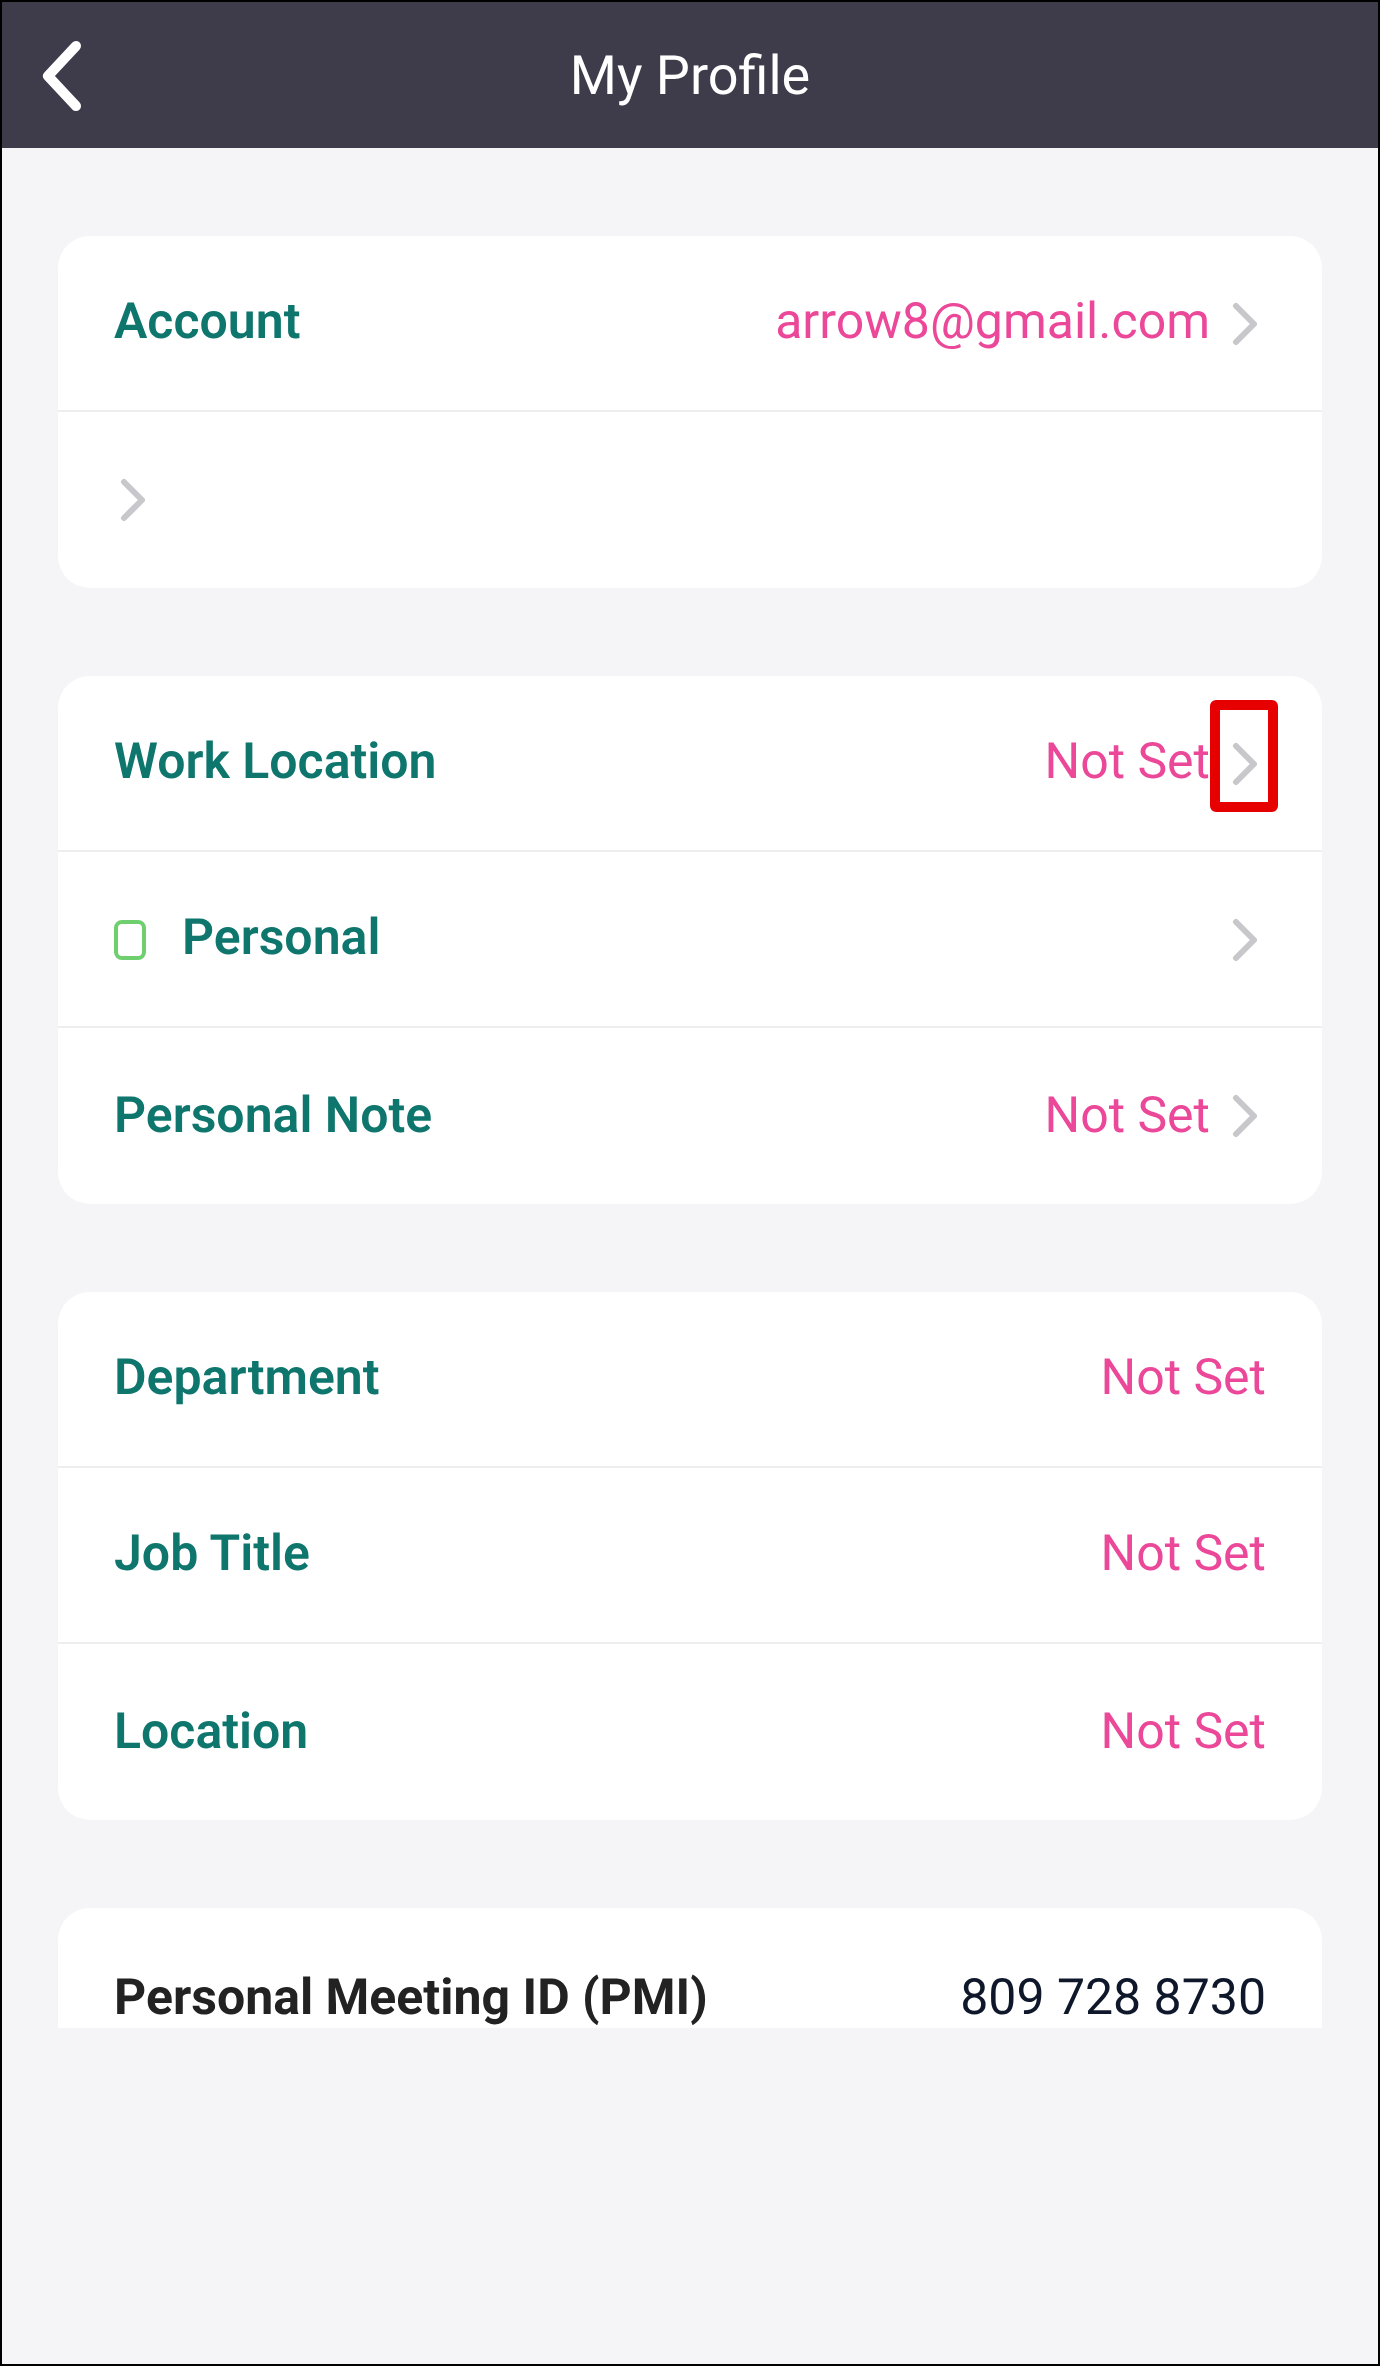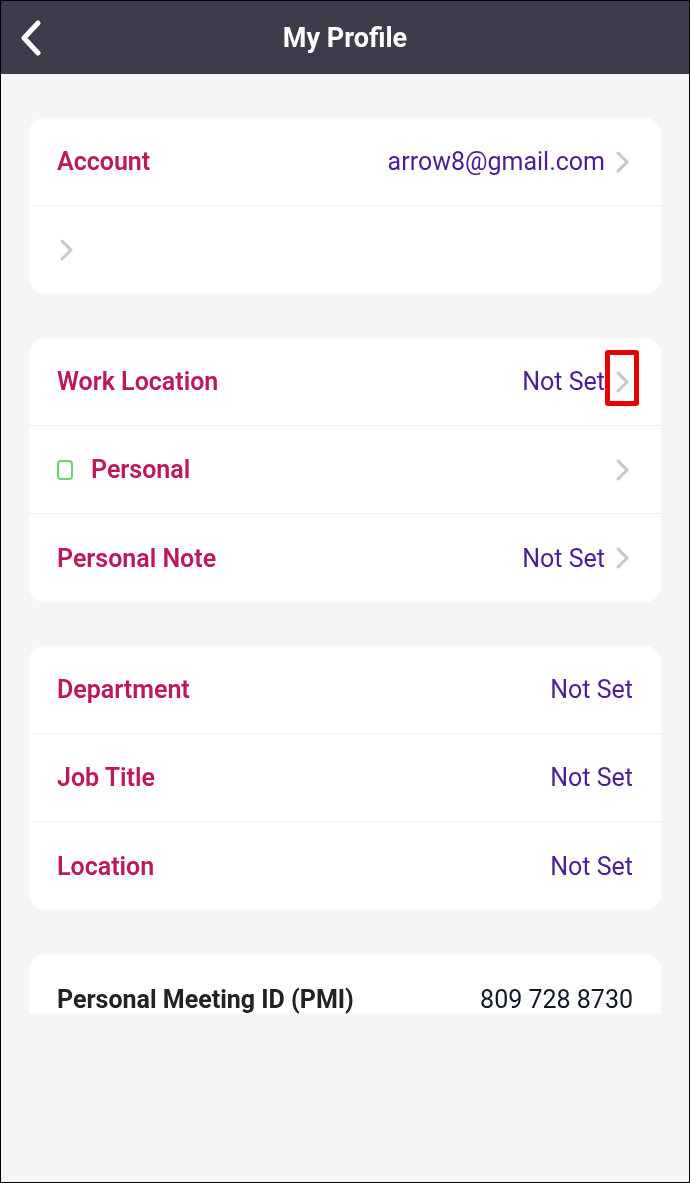--- a/index.html
+++ b/index.html
@@ -33,21 +33,21 @@
       display: flex;
       align-items: center;
       justify-content: center;
       cursor: pointer;
     }
     .header-title {
       flex: 1;
       text-align: center;
       color: #ffffff;
       font-size: 27px;
-      font-weight: 700;
+      font-weight: 400;
     }
     .content {
       padding: 44px 28px 0 28px;
     }
     .section {
       background: #ffffff;
       border-radius: 16px;
       margin-bottom: 44px;
       overflow: hidden;
     }
@@ -62,27 +62,27 @@
     .row:last-child {
       border-bottom: none;
     }
     .row.photo-row {
       min-height: 128px;
     }
     .row-label {
       flex-shrink: 0;
       font-size: 25px;
       font-weight: 600;
-      color: #be185d;
+      color: #0f766e;
     }
     .row-value {
       flex: 1;
       text-align: right;
       font-size: 25px;
-      color: #4c1d95;
+      color: #ec4899;
       padding-right: 8px;
       white-space: nowrap;
       overflow: hidden;
       text-overflow: ellipsis;
     }
     .row-value.no-chevron {
       padding-right: 0;
     }
     .chevron {
       flex-shrink: 0;

